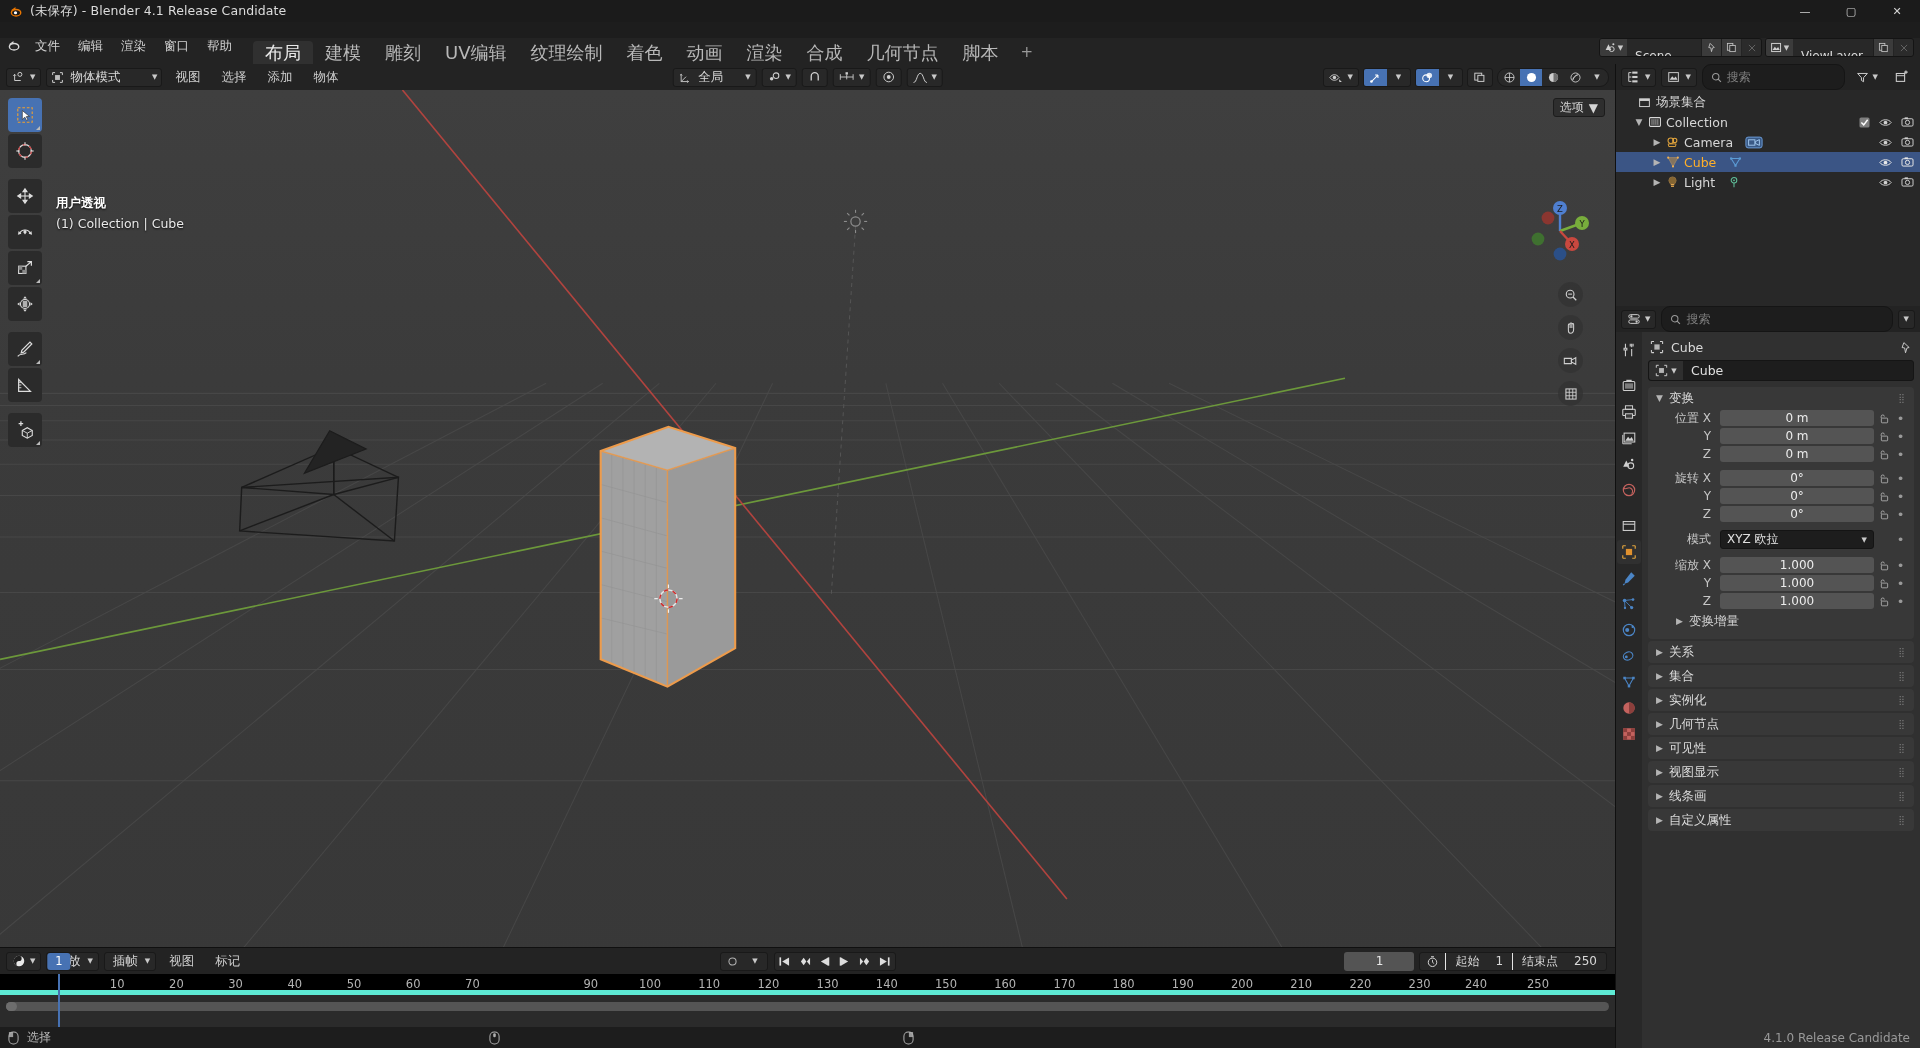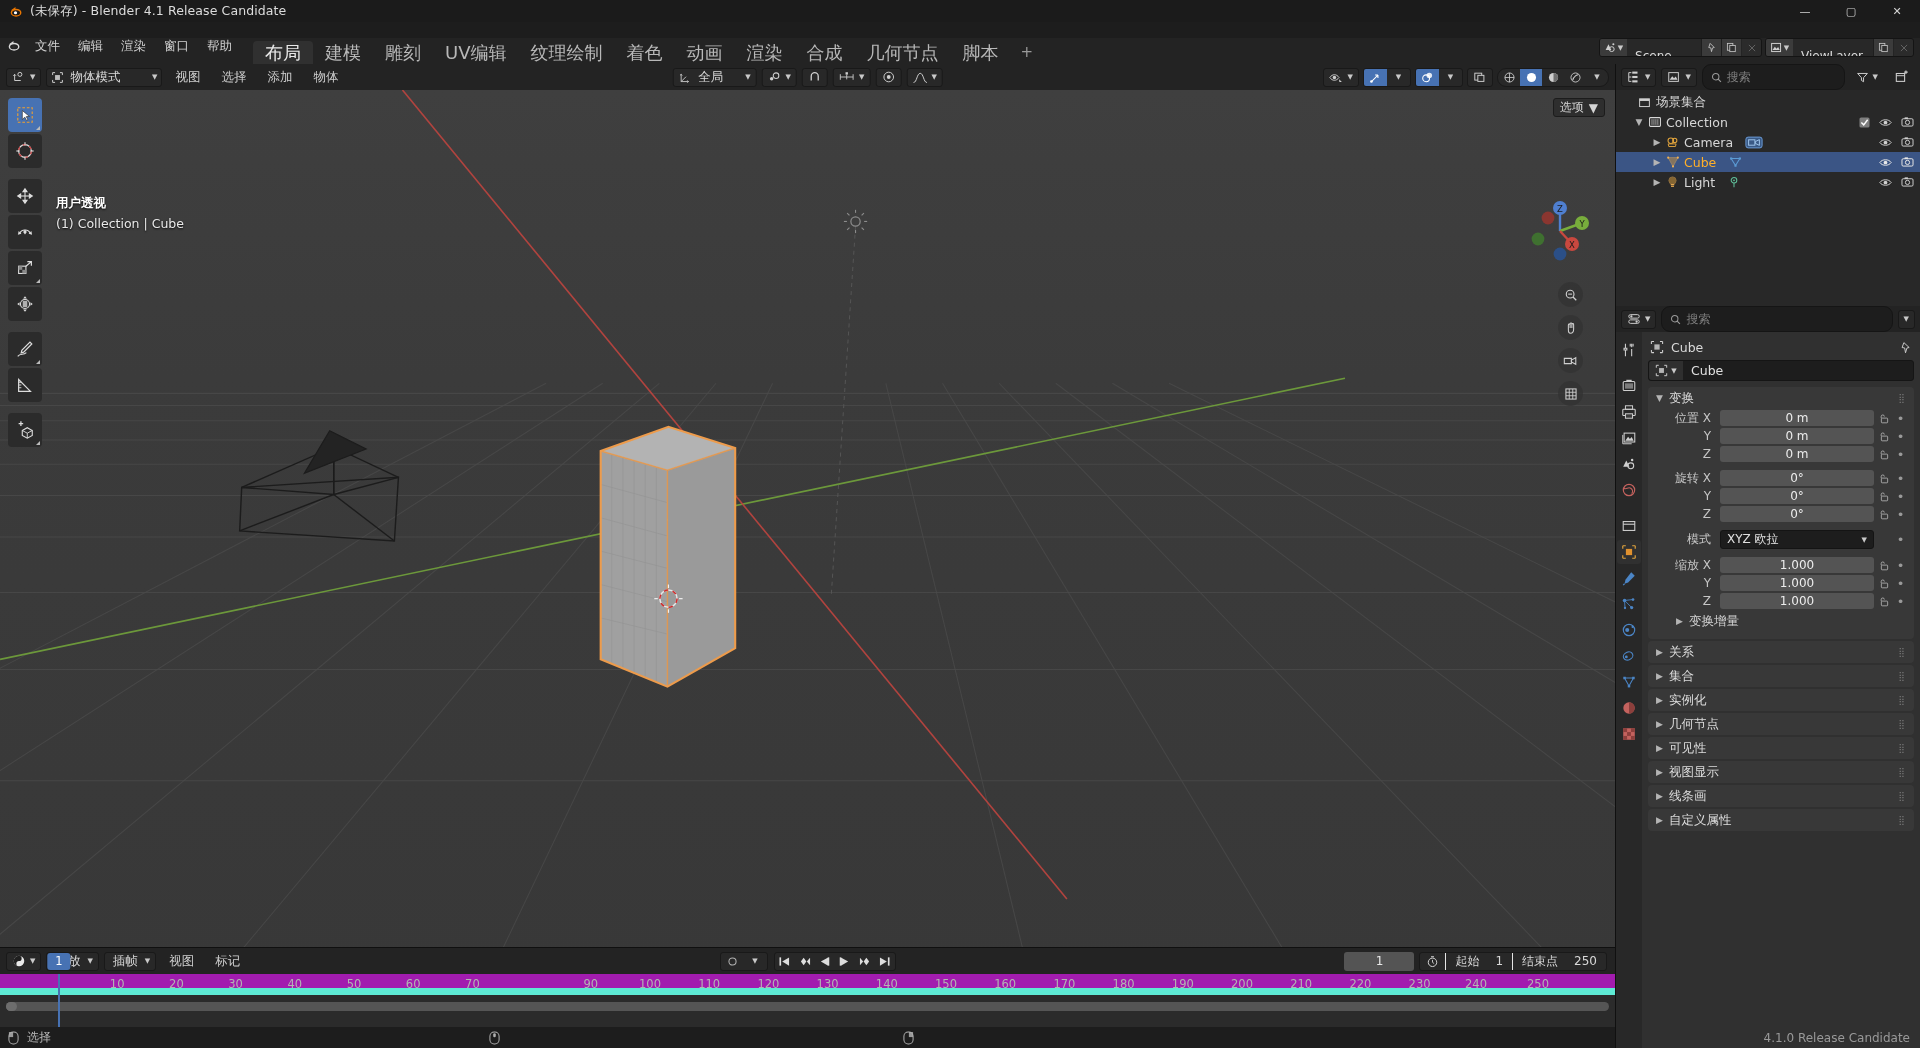--- a/index.html
+++ b/index.html
@@ -105,21 +105,21 @@
   .playbtns { display:flex; align-items:center; background:#282828; border:1px solid #191919;
               border-radius:3px; height:19px; overflow:hidden; }
   .playbtns .pb { width:20px; height:19px; display:flex; align-items:center; justify-content:center; }
   .tl-right { position:absolute; right:8px; display:flex; align-items:center; gap:5px; }
   .numfield { height:19px; min-width:70px; background:#545454; border-radius:3px; display:flex;
               align-items:center; justify-content:center; font-size:12px; color:#e8e8e8; }
   .rangegrp { height:19px; background:#282828; border:1px solid #191919; border-radius:3px;
               display:flex; align-items:center; overflow:hidden; }
   .rangegrp .seg { display:flex; align-items:center; gap:16px; padding:0 9px; height:19px; font-size:12px; color:#d8d8d8; }
   .rangegrp .seg + .seg { border-left:1px solid #e5e5e5; }
-  .tl-ruler { height:21px; position:relative; background:#a21caf; border-bottom:7px solid #5eead4; }
+  .tl-ruler { height:21px; position:relative; background:#000000; border-bottom:5px solid #5eead4; }
   .tl-tick { position:absolute; top:3px; font-size:11.5px; color:#b4b4b4; transform:translateX(-50%); }
   .tl-body { flex:1 1 auto; position:relative; background:#2b2b2b; }
   .playhead { position:absolute; top:0; bottom:0; width:2px; background:#4772b3; z-index:3; }
   .playhead .cap { position:absolute; top:-21px; left:50%; transform:translateX(-50%);
                    background:#4772b3; color:#fff; font-size:11.5px; border-radius:3px;
                    padding:2px 8px; line-height:13px; }
   .scrollbar-h { position:absolute; left:6px; right:6px; bottom:16px; height:9px;
                  background:#555; border-radius:5px; }
   .scrollbar-h .knob { position:absolute; left:0; top:0; width:11px; height:9px;
                        border-radius:5px; background:#6d6d6d; }

